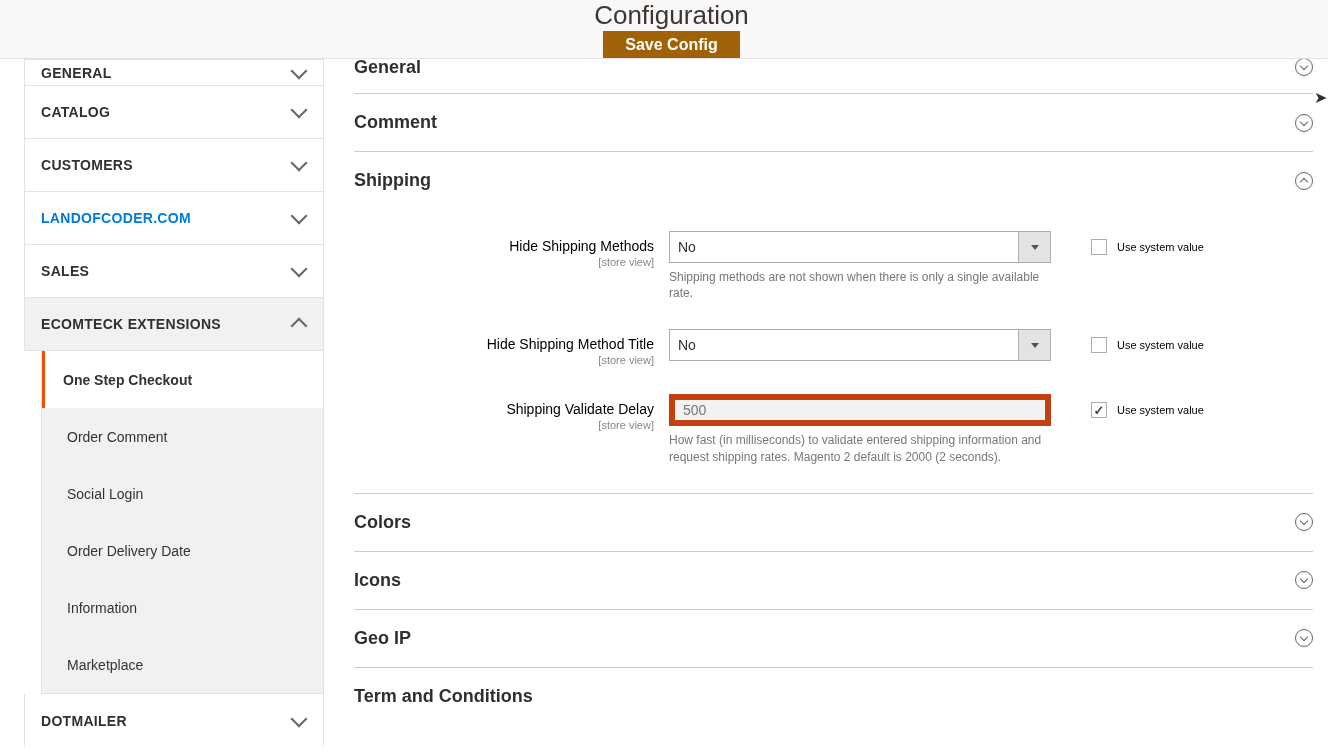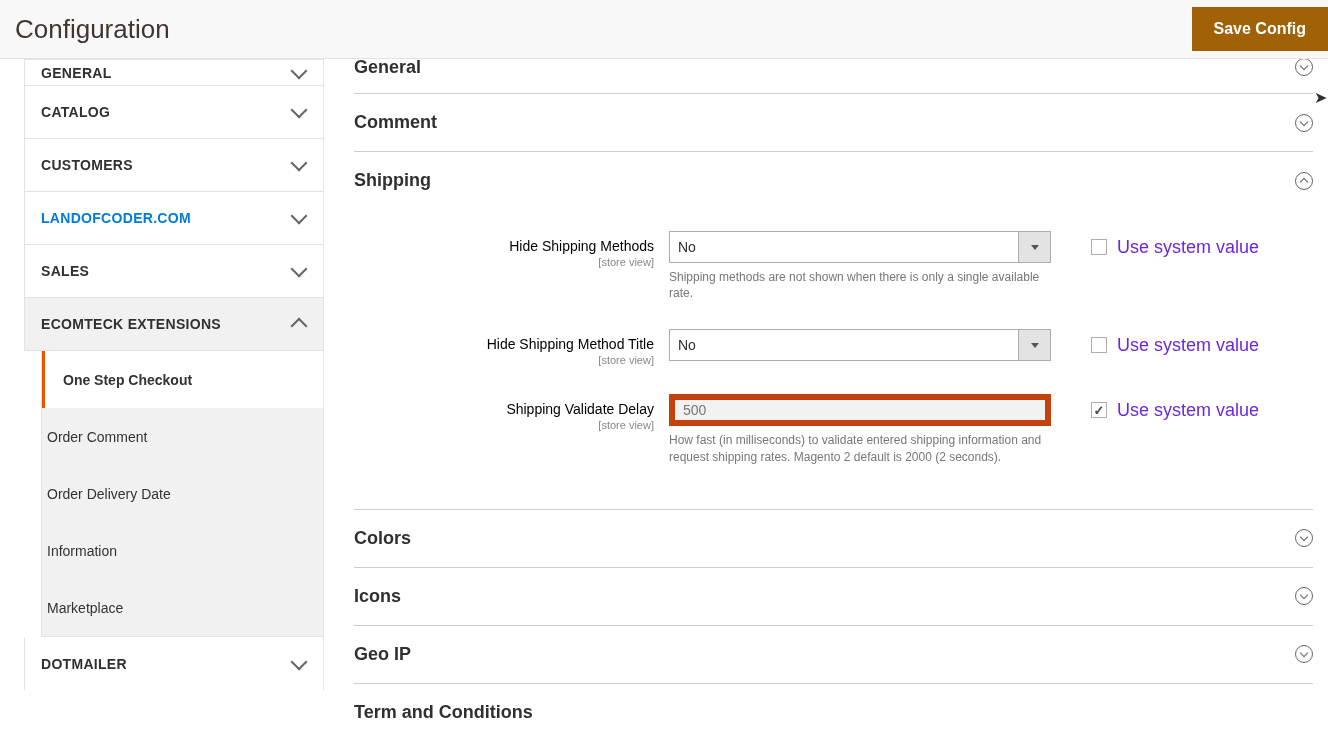--- a/index.html
+++ b/index.html
@@ -1,55 +1,55 @@
 <!DOCTYPE html>
 <html><head>
 <meta charset="utf-8">
 <style>
 * { box-sizing: border-box; margin: 0; padding: 0; }
 body { font-family: -apple-system, BlinkMacSystemFont, "Segoe UI", Helvetica, Arial, sans-serif; background: #fff; color: #303030; width: 1328px; height: 752px; overflow: hidden; position: relative; }
-.top-bar { display: flex; align-items: center; justify-content: space-between; height: 59px; background: #f8f8f8; border-bottom: 1px solid #e3e3e3; padding-left: 15px; }
+.top-bar { display: flex; align-items: center; justify-content: space-between; height: 59px; background: #f8f8f8; border-bottom: 1px solid #e3e3e3; padding-left: 15px; flex-direction: column; }
 .page-title { font-size: 26px; font-weight: 400; color: #41362f; }
 .save-btn { background: #a16207; color: #fff; border: none; height: 44px; padding: 0 22px; font-size: 16px; font-weight: 600; cursor: pointer; margin-right: 0; }
 .layout { display: flex; height: calc(752px - 59px); }
 .sidebar { width: 324px; background: #fff; padding-left: 24px; }
 .side-item { height: 53px; display: flex; align-items: center; justify-content: space-between; padding: 0 18px 0 16px; border: 1px solid #e3e3e3; border-top: none; font-size: 14px; font-weight: 600; letter-spacing: 0.3px; text-transform: uppercase; cursor: pointer; background: #fff; }
 .side-item.first-partial { height: 27px; border-top: 1px solid #e3e3e3; }
 .side-item.highlight { color: #007bdb; gap: 6px; }
 .side-item.expanded { background: #f1f1f1; }
 .chev { width: 12px; height: 12px; border-right: 2px solid #666; border-bottom: 2px solid #666; transform: rotate(45deg); margin-top: -4px; }
 .chev.up { transform: rotate(-135deg); margin-top: 4px; }
 .sub-panel { background: #f1f1f1; border: 1px solid #e3e3e3; border-top: none; margin-left: 17px; }
-.sub-item { height: 57px; display: flex; align-items: center; padding-left: 5px; font-size: 14px; color: #333; cursor: pointer; }
+.sub-item { height: 57px; display: flex; align-items: center; padding-left: 25px; font-size: 14px; color: #333; cursor: pointer; }
 .sub-item.active { background: #fff; border-left: 3px solid #eb5202; padding-left: 18px; font-weight: 600; }
 .content { flex: 1; padding: 0 15px 0 30px; overflow: hidden; }
 .section { display: flex; align-items: center; justify-content: space-between; padding: 18px 0; border-bottom: 1px solid #ccc; cursor: pointer; }
 .section.first { padding-top: 0; height: 35px; }
 .section-title { font-size: 18px; font-weight: 600; color: #303030; }
 .circ { width: 18px; height: 18px; border: 1.5px solid #666; border-radius: 50%; display: flex; align-items: center; justify-content: center; }
 .circ-chev { width: 6px; height: 6px; border-right: 1.5px solid #666; border-bottom: 1.5px solid #666; transform: rotate(45deg); margin-top: -2px; }
 .circ-chev.up { transform: rotate(-135deg); margin-top: 2px; }
 .section-body { padding: 22px 0 28px 0; border-bottom: 1px solid #ccc; }
 .field-row { display: flex; margin-bottom: 28px; }
-.field-row:last-child { margin-bottom: 16px; }
+.field-row:last-child { margin-bottom: 0; }
 .field-label-col { width: 315px; text-align: right; padding-right: 15px; padding-top: 6px; }
 .field-label { font-size: 14px; color: #000000; }
 .field-scope { font-size: 11px; color: #888; display: block; margin-top: 1px; }
 .field-ctrl-col { width: 382px; }
 .sel { width: 100%; height: 32px; border: 1px solid #adadad; background: #fff; display: flex; align-items: center; justify-content: space-between; }
 .sel-val { padding-left: 8px; font-size: 14px; }
 .sel-btn { width: 32px; height: 30px; background: #e3e3e3; border-left: 1px solid #adadad; display: flex; align-items: center; justify-content: center; }
 .sel-chev { width: 0; height: 0; border-left: 4px solid transparent; border-right: 4px solid transparent; border-top: 5px solid #555; }
 .txt { width: 100%; height: 32px; border: 6px solid #c2410c; padding-left: 8px; font-size: 14px; background: #fff; }
 .txt.disabled { background: #f2f2f2; color: #777; }
 .hint { font-size: 12px; color: #777; margin-top: 6px; line-height: 1.35; }
 .field-check-col { padding-left: 40px; display: flex; align-items: center; height: 32px; }
 .chk { width: 16px; height: 16px; border: 1px solid #adadad; margin-right: 10px; display: flex; align-items: center; justify-content: center; background: #fff; }
 .chk.checked::after { content: "✓"; font-size: 13px; color: #514943; font-weight: bold; }
-.chk-label { font-size: 18px; color: #6d28d9; }
+.chk-label { font-size: 11px; color: #000000; }
 .cursor { position: absolute; top: 88px; left: 1314px; font-size: 16px; pointer-events: none; }
 </style>
 </head>
 <body>
 
 <div class="top-bar">
   <h1 class="page-title">Configuration</h1>
   <button class="save-btn">Save Config</button>
 </div>
 
@@ -78,20 +78,23 @@
     <div class="side-item expanded">
       <span>ECOMTECK EXTENSIONS</span>
       <span class="chev up"></span>
     </div>
     <div class="sub-panel">
       <div class="sub-item active">
           <span>One Step Checkout</span>
         </div>
       <div class="sub-item">
           <span>Order Comment</span>
+        </div>
+      <div class="sub-item">
+          <span>Social Login</span>
         </div>
       <div class="sub-item">
           <span>Order Delivery Date</span>
         </div>
       <div class="sub-item">
           <span>Information</span>
         </div>
       <div class="sub-item">
           <span>Marketplace</span>
         </div>

